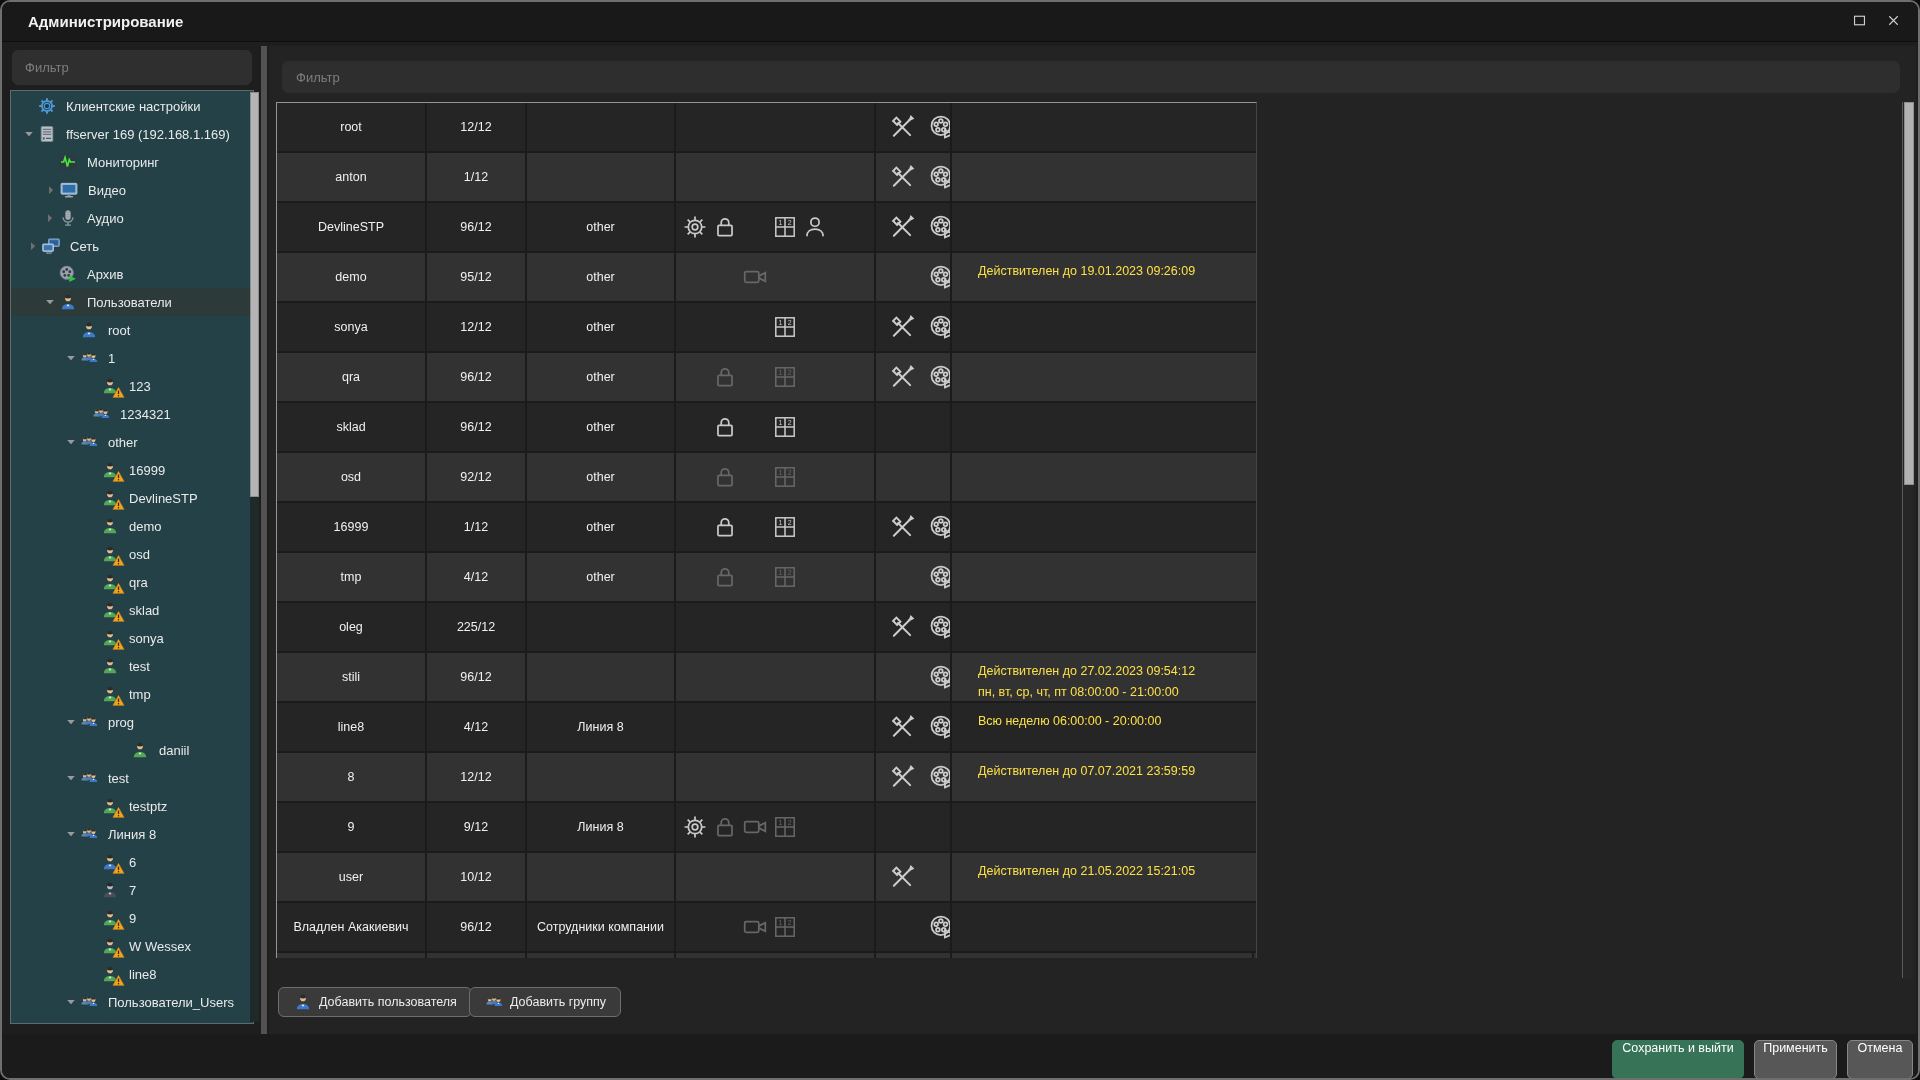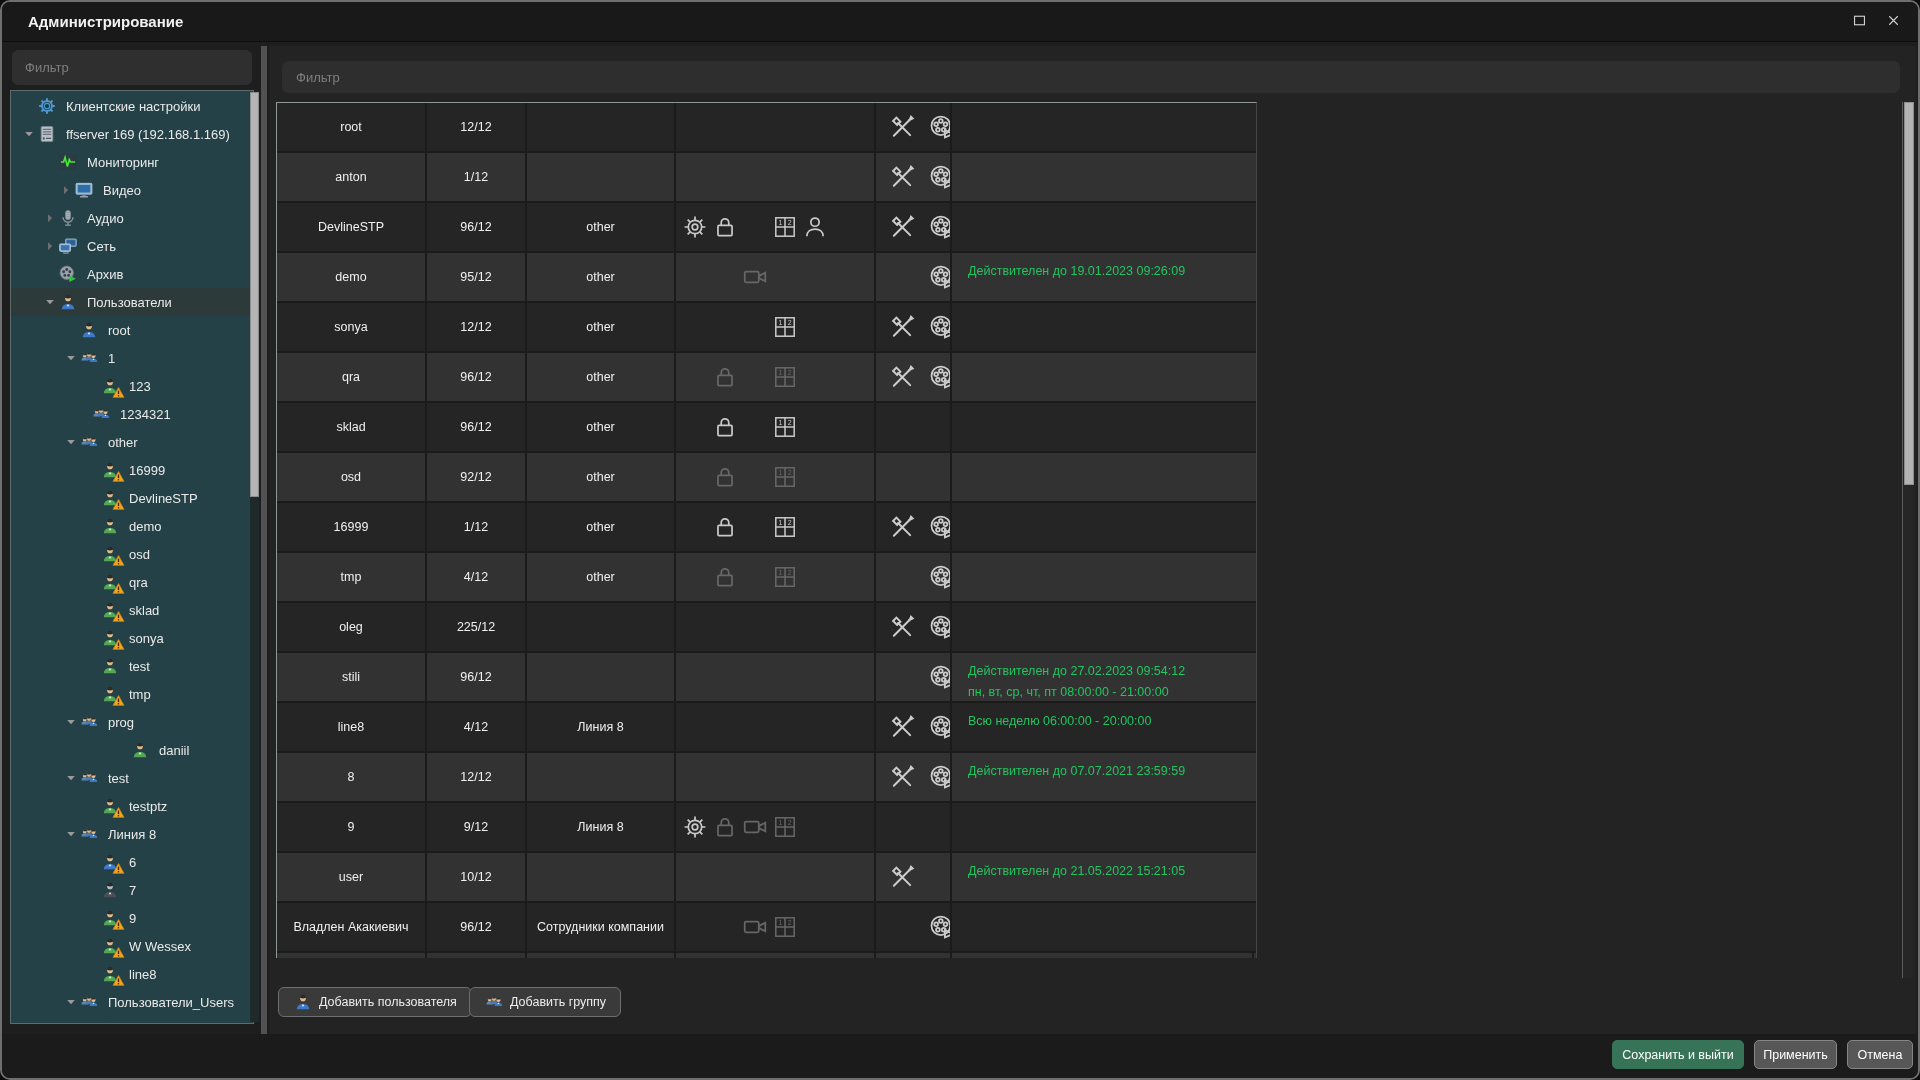--- a/index.html
+++ b/index.html
@@ -60,37 +60,37 @@
   .td { border-right:2px solid #1b1b1b; overflow:hidden; position:relative;
     color:#f0f0f0; font-size:12.5px; line-height:48px; text-align:center; height:48px; }
   .td:last-child { border-right:none; }
   .c0 { width:150px; } .c1 { width:100px; } .c2 { width:149px; }
   .c3 { width:200px; } .c4 { width:76px; }  .c5 { width:302px; }
   .slot { position:absolute; top:11px; width:26px; height:26px; color:#c9c9c9; }
   .slot svg { width:26px; height:26px; display:block; }
   .slot.dim { color:#676767; }
   .rslot { position:absolute; top:10px; width:28px; height:28px; color:#cdcdcd; }
   .rslot svg { width:28px; height:28px; display:block; }
-  .access-cell { text-align:left; line-height:21px; padding:8px 4px 0 16px;
-    color:#22c55e; font-size:12.5px; }
+  .access-cell { text-align:left; line-height:21px; padding:8px 4px 0 26px;
+    color:#fde047; font-size:12.5px; }
   .partial-row { height:5px; background:#323232; display:flex; }
   .partial-row .pd { border-right:2px solid #1b1b1b; height:5px; }
   .main-scroll { position:absolute; left:1633px; top:56px; width:11px; height:876px;
     background:#262626; border-left:1px solid #5a5a5a; }
   .main-scroll .handle { position:absolute; left:1px; top:0; width:10px; height:383px;
     background:#b2b2b2; border:1px solid #8d8d8d; }
   .add-btn { position:absolute; top:941px; height:30px; background:#3a3a3a;
     border:1px solid #6e6e6e; border-radius:6px; display:flex; align-items:center;
     gap:6px; padding:0 14px; color:#ededed; font-size:12.5px; cursor:default; }
   .add-btn .bicon { width:20px; height:20px; }
   .add-btn .bicon svg { width:20px; height:20px; display:block; }
   
   .footer { position:absolute; left:0; top:1032px; width:100%; height:46px; background:#1b1b1b; }
-  .fbtn { position:absolute; top:6px; height:29px; border-radius:5px; color:#ffffff;
-    font-size:12.5px; display:flex; align-items:center; justify-content:center; cursor:default; }
+  .fbtn { position:absolute; top:6px; height:39px; border-radius:5px; color:#ffffff;
+    font-size:12.5px; display:flex; justify-content:center; cursor:default; }
   .fbtn.green { background:#377457; border:1px solid #377457; }
   .fbtn.gray  { background:#575757; border:1px solid #868686; }
 </style>
 </head>
 <body>
 
 <div class="window">
 
   <div class="titlebar">
     <div class="title">Администрирование</div>
@@ -145,21 +145,21 @@
       <div class="tree-row" style="padding-left:31px">
         <span class="arrow"></span>
         <span class="ticon">
           <svg viewBox="0 0 24 24">
             <rect x="2" y="3" width="20" height="18" rx="2" fill="#2c3a42"></rect>
             <path d="M3.5 12h3.2l1.8-5.5 2.8 11 2.2-8.5 1.5 3h5.5" fill="none" stroke="#49e838" stroke-width="2"></path>
           </svg>
         </span>
         <span class="tlabel">Мониторинг</span>
       </div>
-      <div class="tree-row" style="padding-left:47px">
+      <div class="tree-row" style="padding-left:32px">
         <span class="arrow">
           <svg viewBox="0 0 10 10">
             <path d="M3 1.2l4.2 3.8L3 9.2z" fill="#6f6f6f"></path>
           </svg>
         </span>
         <span class="ticon">
           <svg viewBox="0 0 24 24">
             <rect x="2.5" y="4" width="19" height="13" rx="1.2" fill="#8fb6d8" stroke="#b9cede"></rect>
             <rect x="4.5" y="6" width="15" height="9" fill="#2f6da8"></rect>
             <rect x="10" y="17" width="4" height="2.2" fill="#7c8893"></rect>
@@ -177,21 +177,21 @@
         <span class="ticon">
           <svg viewBox="0 0 24 24">
             <rect x="9" y="3" width="6" height="11" rx="3" fill="#aab3bb" stroke="#7e8890"></rect>
             <path d="M6 11a6 6 0 0 0 12 0" fill="none" stroke="#8f99a2" stroke-width="1.6"></path>
             <path d="M12 17v3M8.5 20.5h7" stroke="#8f99a2" stroke-width="1.6" fill="none"></path>
             <path d="M10 5.5h4M10 8h4M10 10.5h4" stroke="#7e8890" stroke-width="0.8" fill="none"></path>
           </svg>
         </span>
         <span class="tlabel">Аудио</span>
       </div>
-      <div class="tree-row" style="padding-left:31px">
+      <div class="tree-row" style="padding-left:14px">
         <span class="arrow">
           <svg viewBox="0 0 10 10">
             <path d="M3 1.2l4.2 3.8L3 9.2z" fill="#6f6f6f"></path>
           </svg>
         </span>
         <span class="ticon">
           <svg viewBox="0 0 24 24">
             <rect x="9" y="3.5" width="13" height="9" rx="1" fill="#5d8fc4" stroke="#8fb0cc"></rect>
             <rect x="10.5" y="5" width="10" height="6" fill="#2f5f96"></rect>
             <rect x="2" y="9.5" width="13" height="9" rx="1" fill="#8fb6d8" stroke="#b9cede"></rect>

